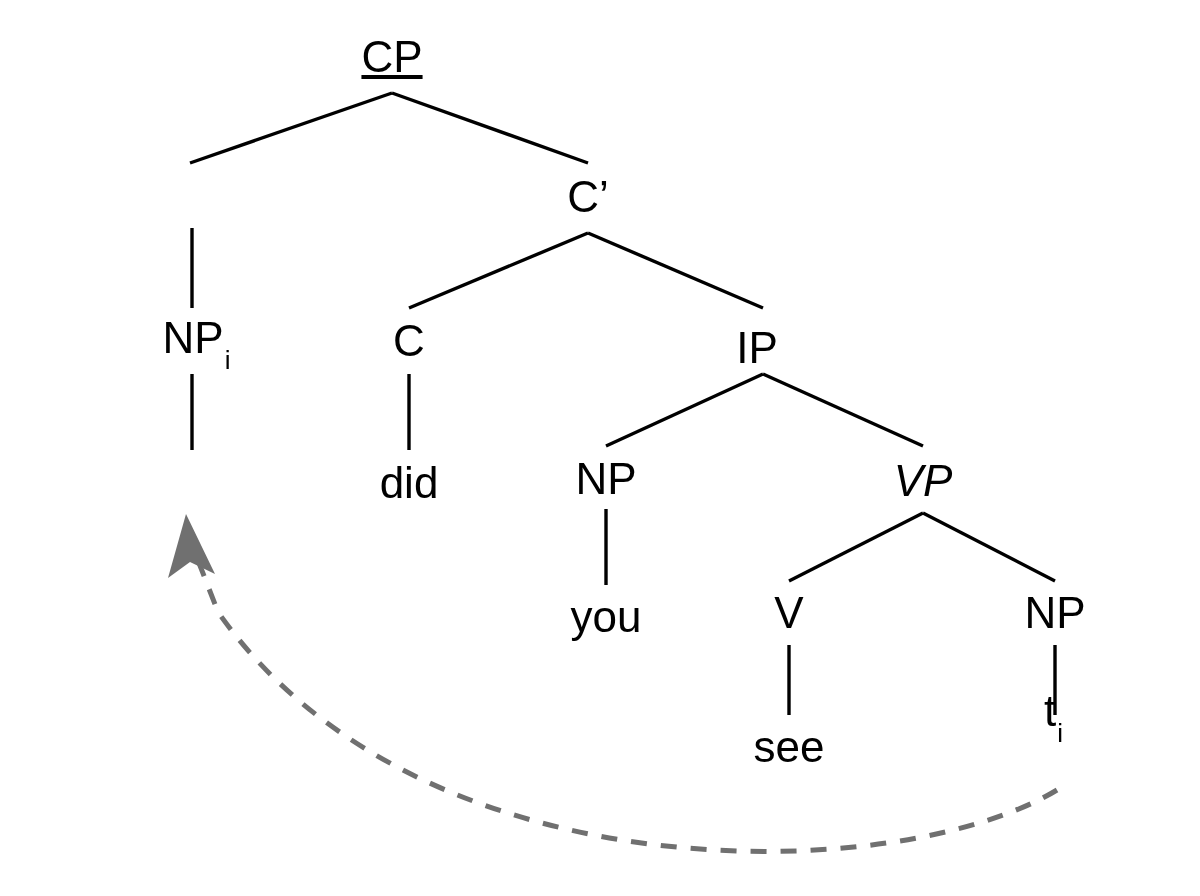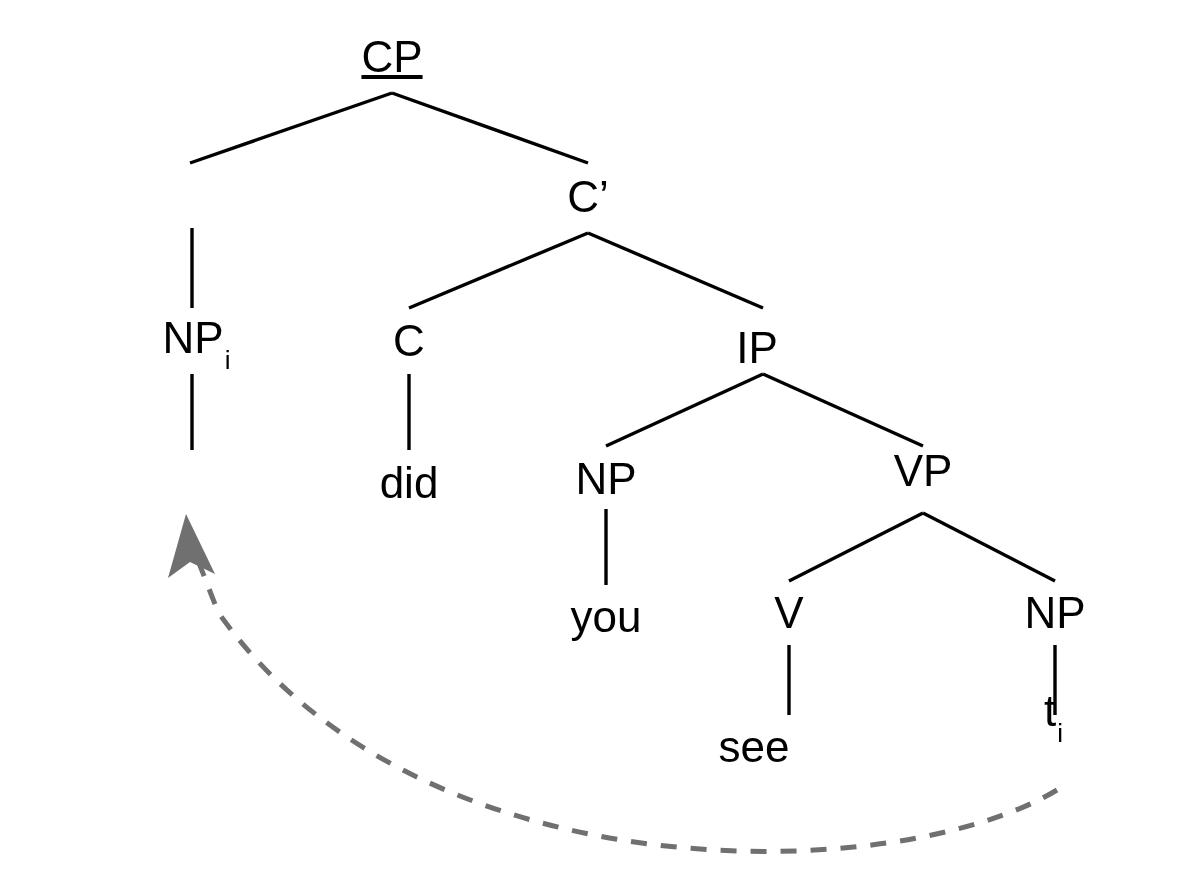--- a/index.html
+++ b/index.html
@@ -86,25 +86,25 @@
 
   <div class="node-label" style="left:409px; top:341px;"><span>C</span></div>
 
   <div class="node-label" style="left:757px; top:341px;margin-top:7px;"><span>IP</span></div>
 
 
   <div class="node-label" style="left:409px; top:483px;text-align:right;"><span>did</span></div>
 
   <div class="node-label" style="left:606px; top:479px;"><span>NP</span></div>
 
-  <div class="node-label" style="left:923px; top:471px;"><span>VP</span></div>
+  <div class="node-label" style="left:923px; top:481px;font-style:italic;"><span>VP</span></div>
 
   <div class="node-label" style="left:606px; top:617px;"><span>you</span></div>
 
   <div class="node-label" style="left:789px; top:613px;"><span>V</span></div>
 
   <div class="node-label" style="left:1055px; top:613px;"><span>NP</span></div>
 
-  <div class="node-label" style="left:754px; top:747px;"><span>see</span></div>
+  <div class="node-label" style="left:789px; top:747px;"><span>see</span></div>
 
   <div class="node-label" style="left:1053px; top:714px;"><span>t</span><span class="sub">i</span></div>
 
 </div>
 
 </body></html>

